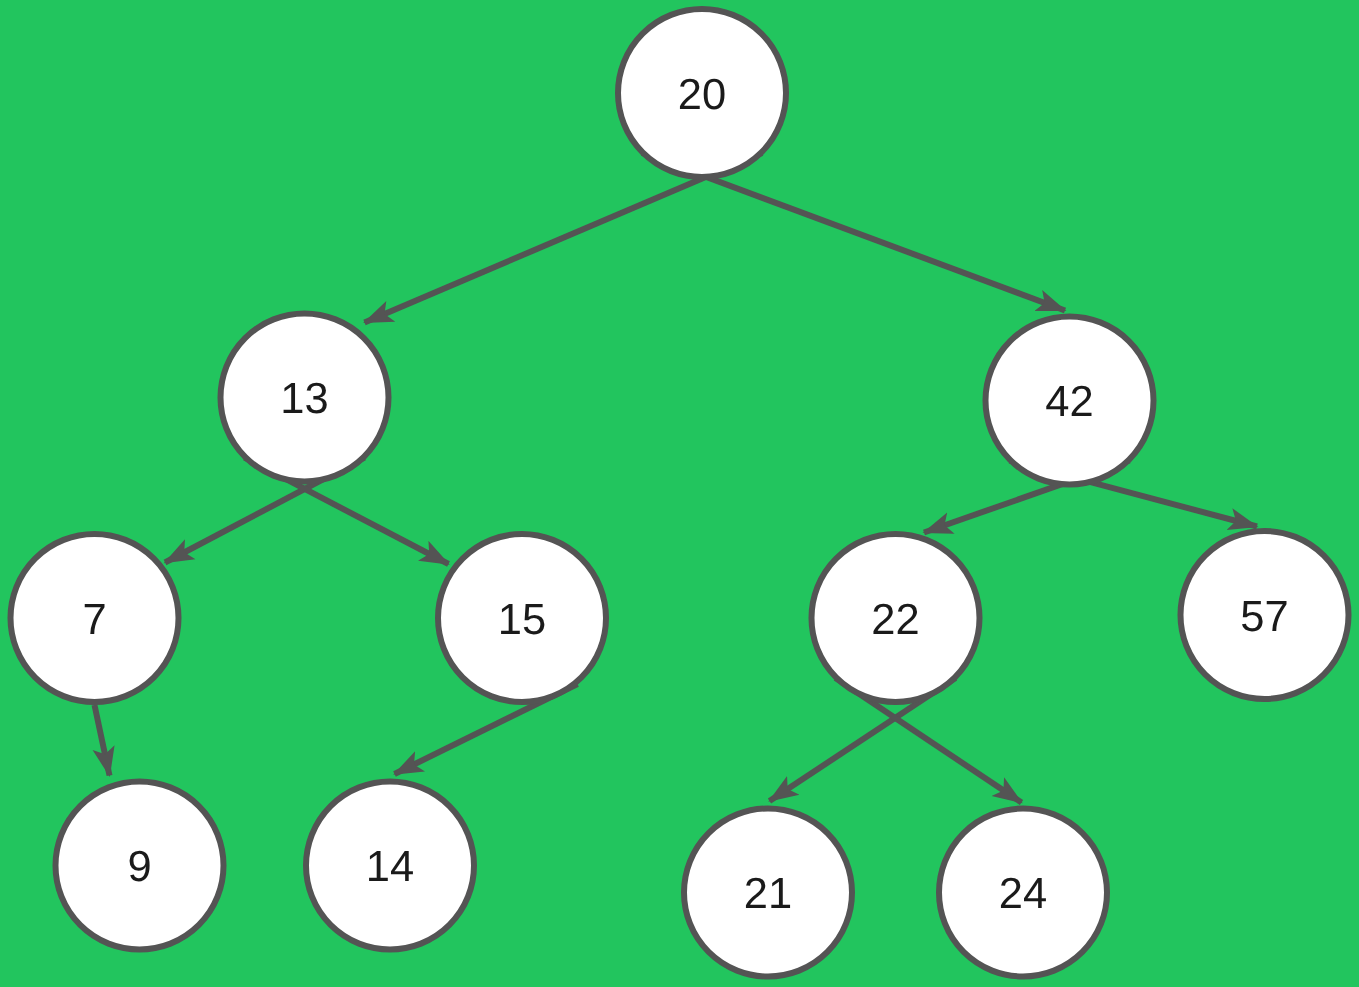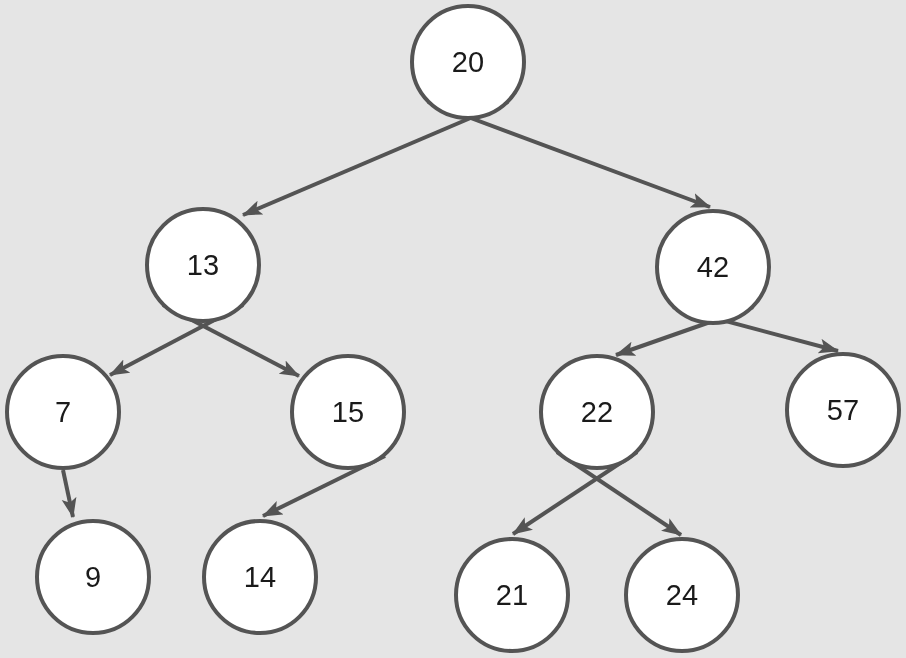--- a/index.html
+++ b/index.html
@@ -8,21 +8,21 @@
     background: #ffffff;
     width: 906px;
     height: 658px;
     overflow: hidden;
     font-family: "Liberation Sans", sans-serif;
   }
   .canvas {
     position: relative;
     width: 906px;
     height: 658px;
-    background: #e5e5e5;
+    background: #22c55e;
   }
   svg { display: block; }
   .tree-node-circle {
     fill: #ffffff;
   }
   .tree-node-label {
     font-family: "Liberation Sans", sans-serif;
     text-anchor: middle;
     user-select: none;
   }

